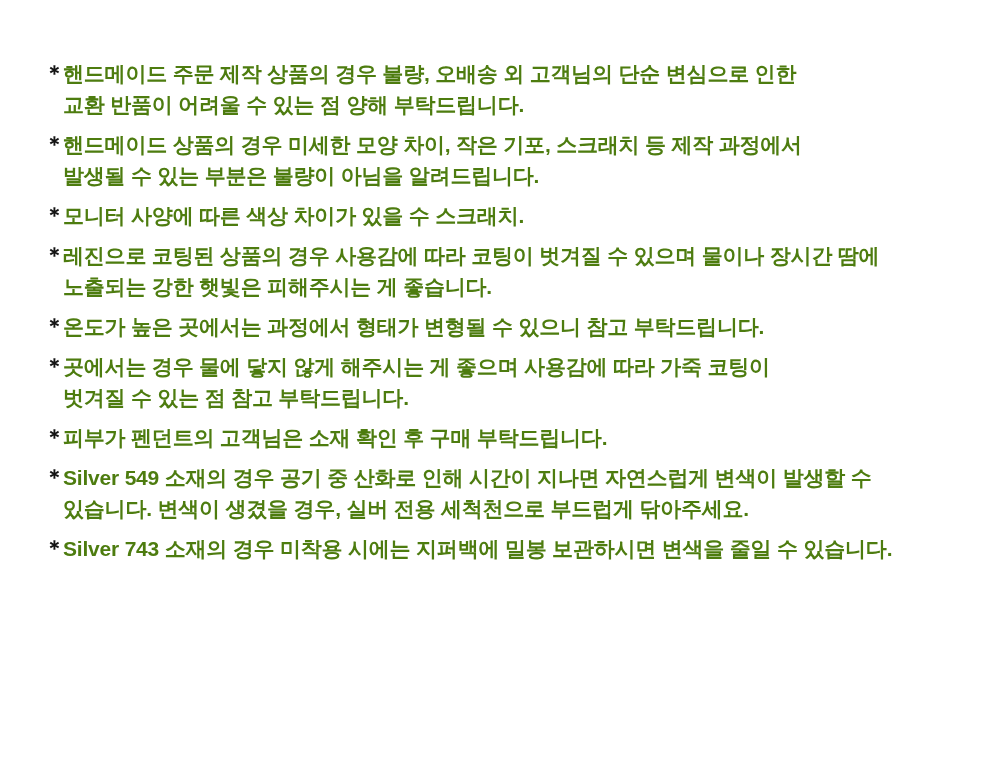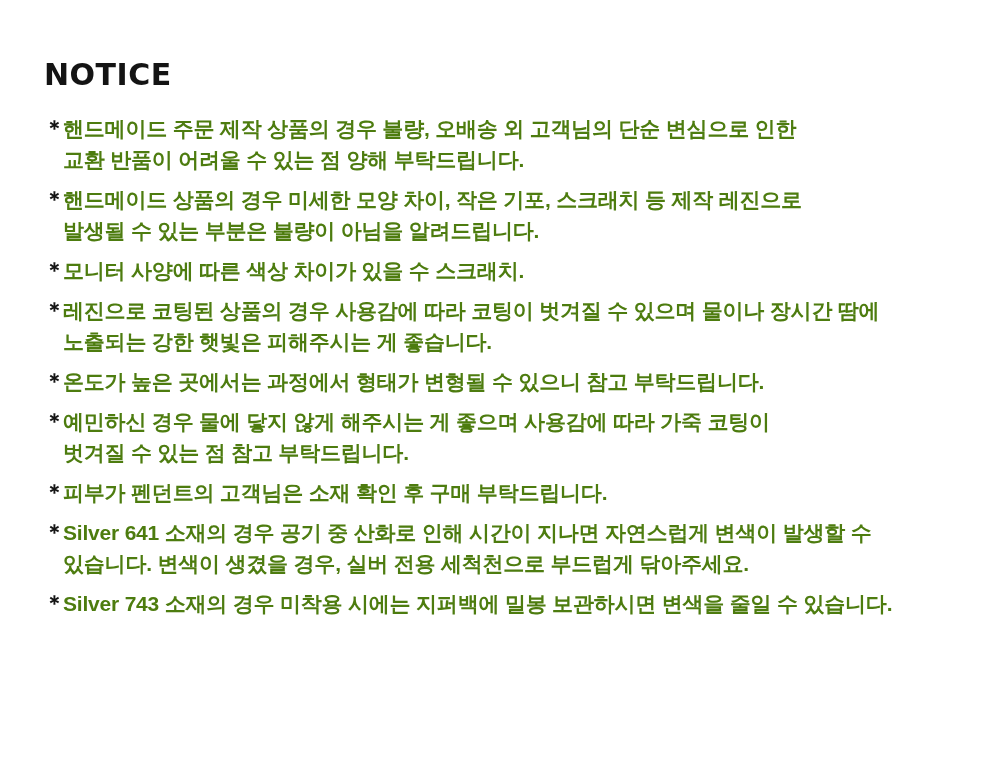--- a/index.html
+++ b/index.html
@@ -58,57 +58,56 @@
     color: #4d7c0f;
     letter-spacing: -0.2px;
     white-space: pre-line;
     font-family: Liberation Sans, sans-serif;
   }
 </style>
 </head>
 <body>
 
 <div class="page">
-  <h1 class="notice-title">NOTICE</h1>
   <ul class="notice-list" id="notice-list">
       <li class="notice-item">
         <span class="bullet">＊</span>
         <span class="item-text">핸드메이드 주문 제작 상품의 경우 불량, 오배송 외 고객님의 단순 변심으로 인한
 교환 반품이 어려울 수 있는 점 양해 부탁드립니다.</span>
       </li>
       <li class="notice-item">
         <span class="bullet">＊</span>
-        <span class="item-text">핸드메이드 상품의 경우 미세한 모양 차이, 작은 기포, 스크래치 등 제작 레진으로
+        <span class="item-text">핸드메이드 상품의 경우 미세한 모양 차이, 작은 기포, 스크래치 등 제작 과정에서
 발생될 수 있는 부분은 불량이 아님을 알려드립니다.</span>
       </li>
       <li class="notice-item">
         <span class="bullet">＊</span>
         <span class="item-text">모니터 사양에 따른 색상 차이가 있을 수 스크래치.</span>
       </li>
       <li class="notice-item">
         <span class="bullet">＊</span>
         <span class="item-text">레진으로 코팅된 상품의 경우 사용감에 따라 코팅이 벗겨질 수 있으며 물이나 장시간 땀에
 노출되는 강한 햇빛은 피해주시는 게 좋습니다.</span>
       </li>
       <li class="notice-item">
         <span class="bullet">＊</span>
         <span class="item-text">온도가 높은 곳에서는 과정에서 형태가 변형될 수 있으니 참고 부탁드립니다.</span>
       </li>
       <li class="notice-item">
         <span class="bullet">＊</span>
-        <span class="item-text">예민하신 경우 물에 닿지 않게 해주시는 게 좋으며 사용감에 따라 가죽 코팅이
+        <span class="item-text">곳에서는 경우 물에 닿지 않게 해주시는 게 좋으며 사용감에 따라 가죽 코팅이
 벗겨질 수 있는 점 참고 부탁드립니다.</span>
       </li>
       <li class="notice-item">
         <span class="bullet">＊</span>
         <span class="item-text">피부가 펜던트의 고객님은 소재 확인 후 구매 부탁드립니다.</span>
       </li>
       <li class="notice-item">
         <span class="bullet">＊</span>
-        <span class="item-text">Silver 641 소재의 경우 공기 중 산화로 인해 시간이 지나면 자연스럽게 변색이 발생할 수
+        <span class="item-text">Silver 549 소재의 경우 공기 중 산화로 인해 시간이 지나면 자연스럽게 변색이 발생할 수
 있습니다. 변색이 생겼을 경우, 실버 전용 세척천으로 부드럽게 닦아주세요.</span>
       </li>
       <li class="notice-item">
         <span class="bullet">＊</span>
         <span class="item-text">Silver 743 소재의 경우 미착용 시에는 지퍼백에 밀봉 보관하시면 변색을 줄일 수 있습니다.</span>
       </li>
     </ul>
 </div>
 
 </body></html>

